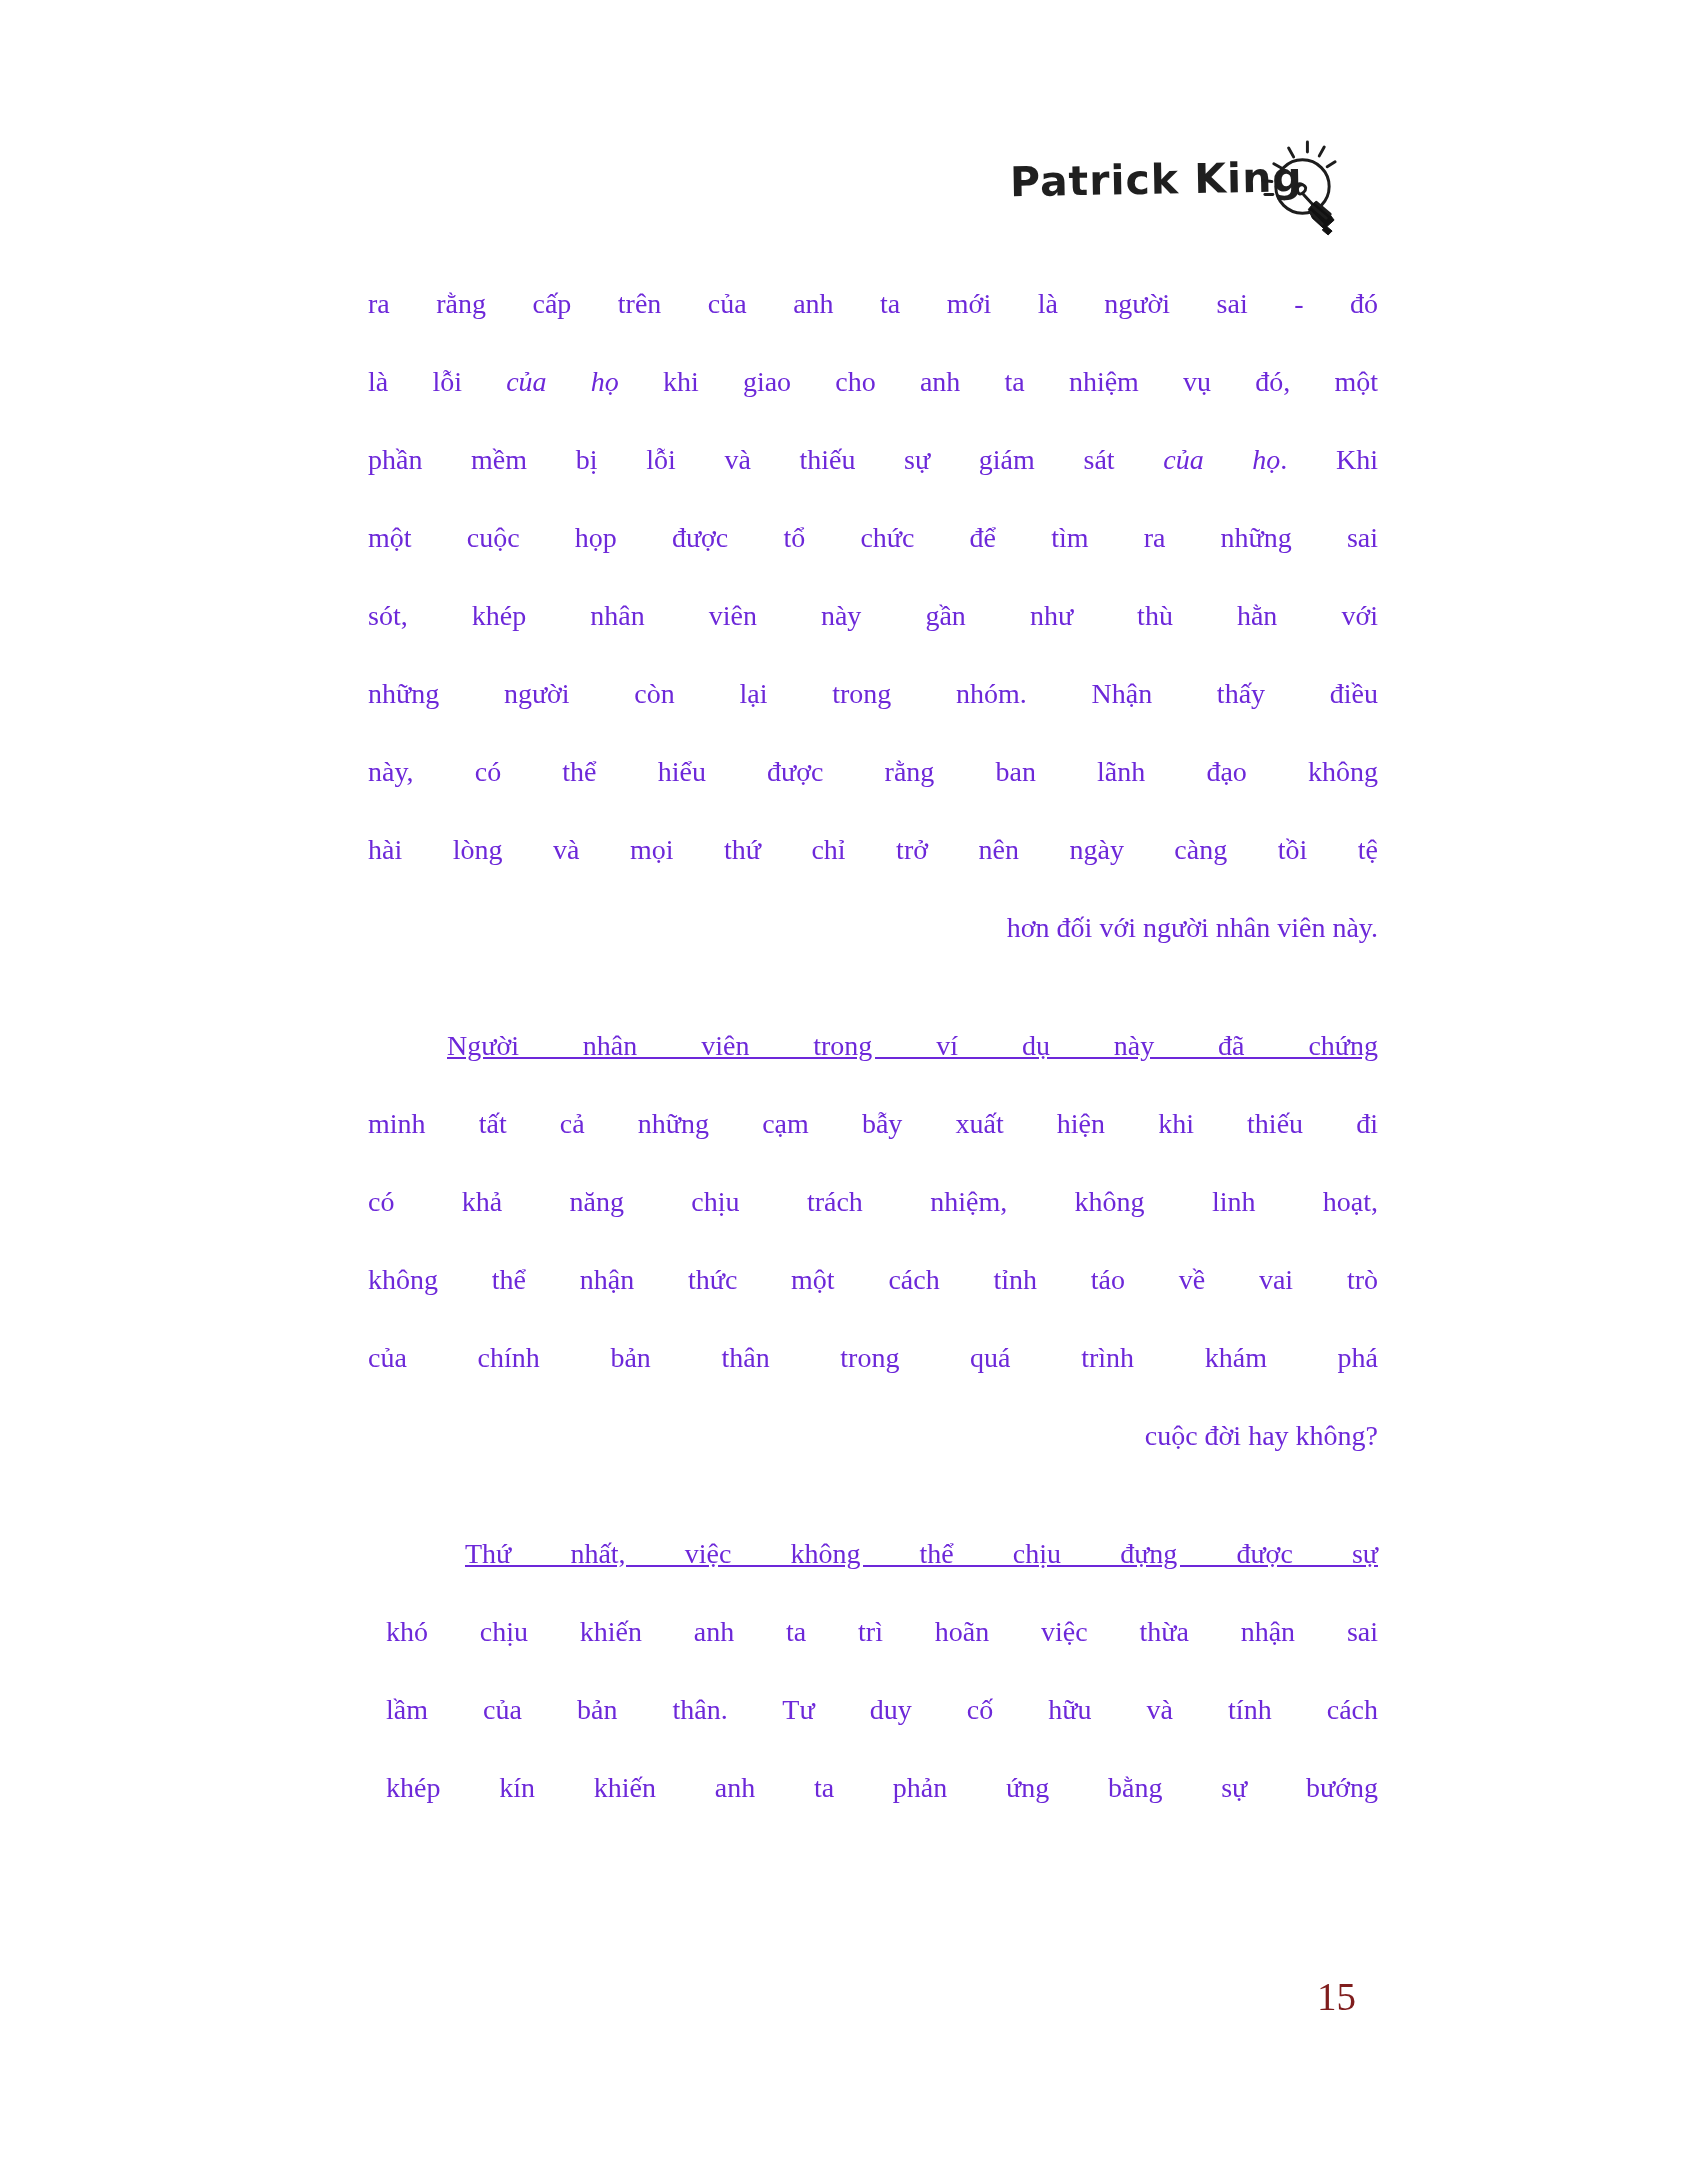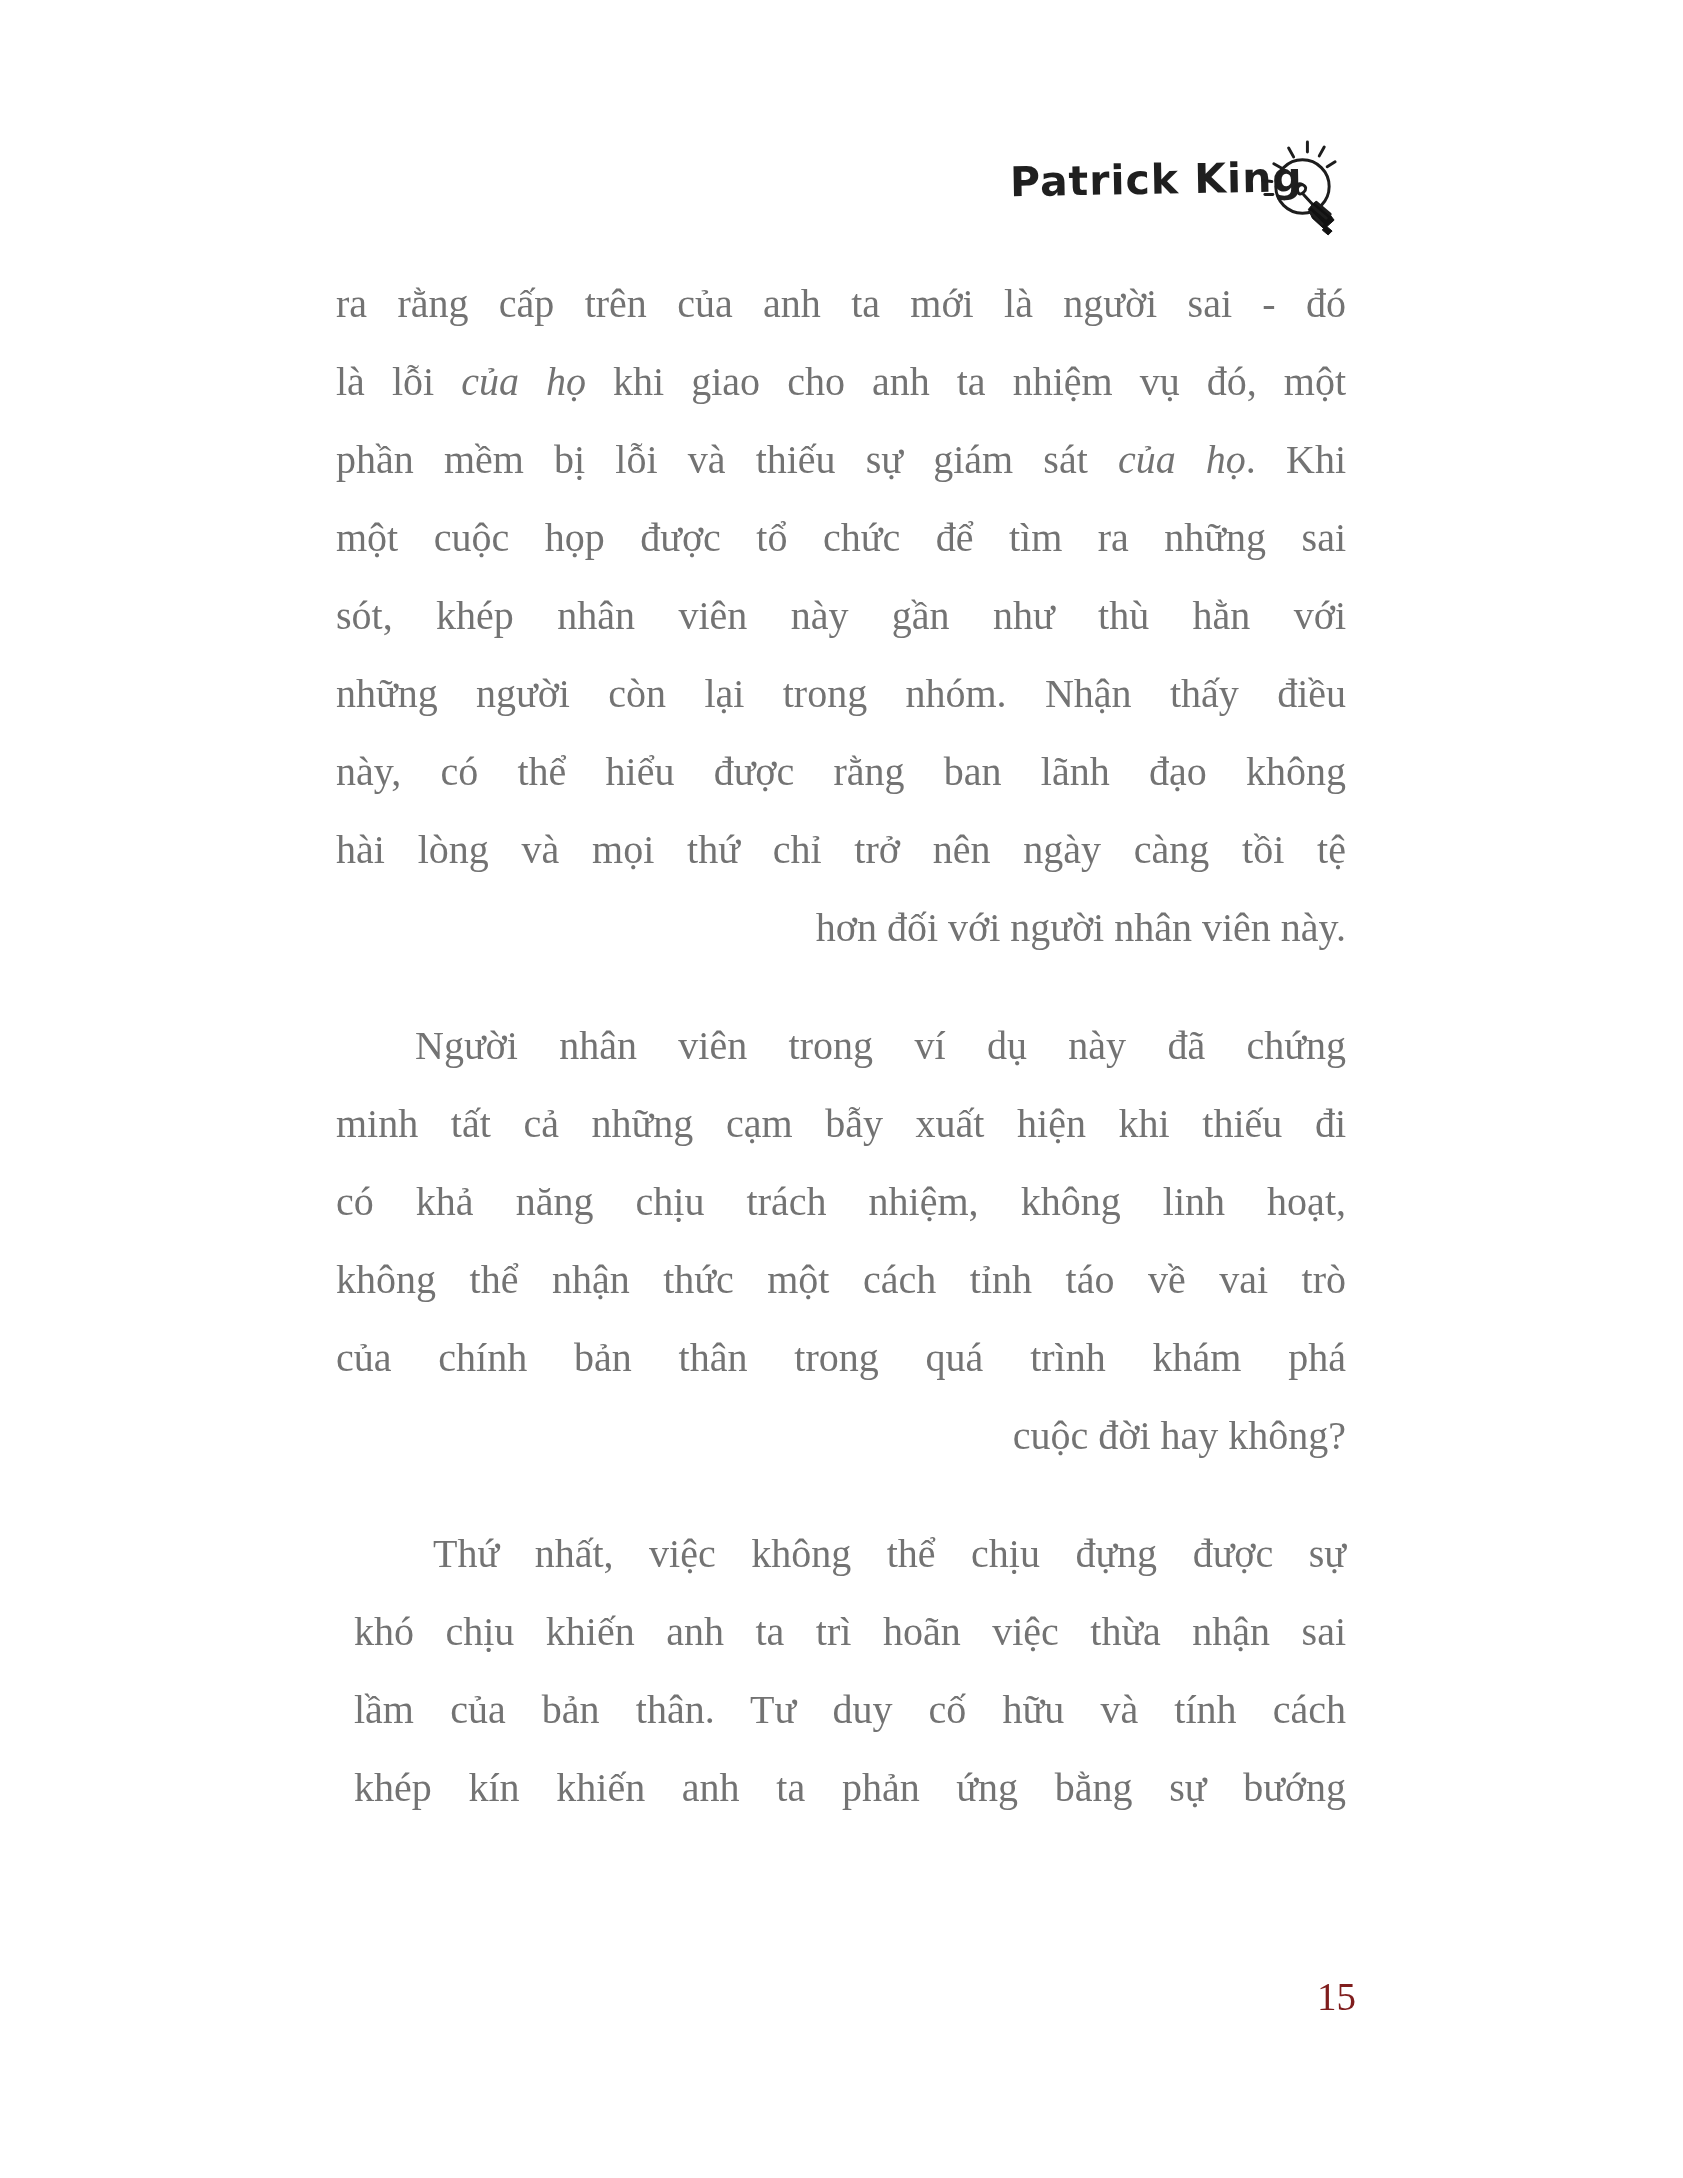--- a/index.html
+++ b/index.html
@@ -21,36 +21,36 @@
     color: #1f1f1f;
     transform: rotate(-1deg);
     white-space: nowrap;
   }
   .bulb-icon {
     position: absolute;
     top: 137px; left: 1259px;
   }
   .body-text {
     position: absolute;
-    top: 265px; left: 336px; width: 1010px;
-    color: #737373;
-    font-size: 40px;
+    top: 265px; left: 368px; width: 1010px;
+    color: #6d28d9;
+    font-size: 28px;
     line-height: 78px;
   }
   .paragraph { margin: 0 0 40px 0; }
   .paragraph:last-child { margin-bottom: 0; margin-left: 18px; }
   .line {
     text-align: right;
     white-space: normal;
   }
   .line.just {
     text-align: justify;
     text-align-last: justify;
   }
-  .line.indent { padding-left: 79px; }
+  .line.indent { padding-left: 79px; text-decoration: underline; }
   .line em { font-style: italic; }
   .page-number {
     position: absolute;
     top: 1974px; left: 1267px; width: 89px;
     text-align: right;
     font-size: 39px;
     color: #7f1d1d;
   }
   svg .stroke { stroke: #1d1d1d; stroke-width: 3; fill: none; stroke-linecap: round; }
   svg .fillblob { fill: #111111; stroke: #111111; }

